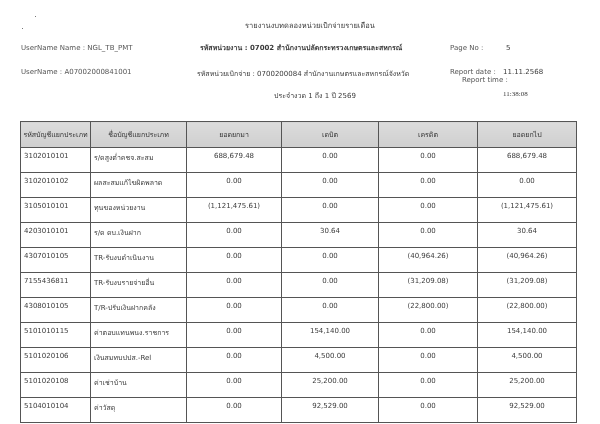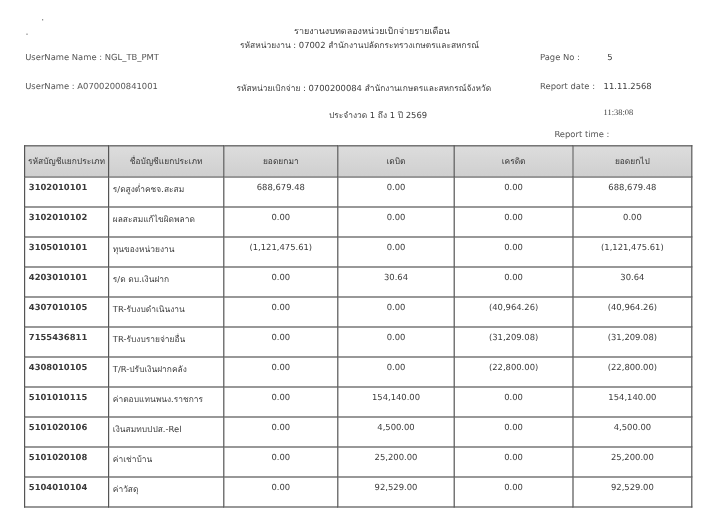--- a/index.html
+++ b/index.html
@@ -50,47 +50,47 @@
       height: 20px;
       border: 1px solid #555;
       padding: 0 3px;
       vertical-align: top;
       padding-top: 4px;
       white-space: nowrap;
       overflow: hidden;
       color: #3a3a3a;
     }
     table.report td.num { text-align: center; }
-    table.report td.code { padding-left: 3px; font-weight: bold; }
+    table.report td.code { padding-left: 3px; }
     col.c1 { width: 70px; }
     col.c2 { width: 96px; }
     col.c3 { width: 95px; }
     col.c4 { width: 97px; }
     col.c5 { width: 99px; }
     col.c6 { width: 99px; }
   </style>
 </head>
 <body>
 
 <div class="speck" style="left:35px;top:16px;"></div>
 <div class="speck" style="left:22px;top:28px;"></div>
 
 <div class="abs center" style="left:180px;width:260px;top:19px;font-size:7.5px;">รายงานงบทดลองหน่วยเบิกจ่ายรายเดือน</div>
-<div class="abs" style="left:200px;top:32px;">รหัสหน่วยงาน : 07002 สำนักงานปลัดกระทรวงเกษตรและสหกรณ์</div>
+<div class="abs" style="left:200px;top:42px;font-weight:bold;">รหัสหน่วยงาน : 07002 สำนักงานปลัดกระทรวงเกษตรและสหกรณ์</div>
 <div class="abs" style="left:197px;top:68px;">รหัสหน่วยเบิกจ่าย : 0700200084 สำนักงานเกษตรและสหกรณ์จังหวัด</div>
 <div class="abs center" style="left:240px;width:150px;top:90px;">ประจำงวด 1 ถึง 1 ปี 2569</div>
 
 <div class="abs label" style="left:21px;top:44px;">UserName Name : NGL_TB_PMT</div>
 <div class="abs label" style="left:21px;top:68px;">UserName : A07002000841001</div>
 
 <div class="abs label" style="left:450px;top:44px;">Page No :</div>
 <div class="abs" style="left:506px;top:44px;">5</div>
 <div class="abs label" style="left:450px;top:68px;">Report date :</div>
 <div class="abs" style="left:503px;top:68px;">11.11.2568</div>
-<div class="abs label" style="left:450px;top:108px;padding-left:12px;">Report time :</div>
+<div class="abs label" style="left:450px;top:76px;padding-left:12px;">Report time :</div>
 <div class="abs" style="left:503px;top:90px;font-family:Liberation Serif, serif;">11:38:08</div>
 
 <table class="report">
   <colgroup>
     <col class="c1">
       <col class="c2">
       <col class="c3">
       <col class="c4">
       <col class="c5">
       <col class="c6">

